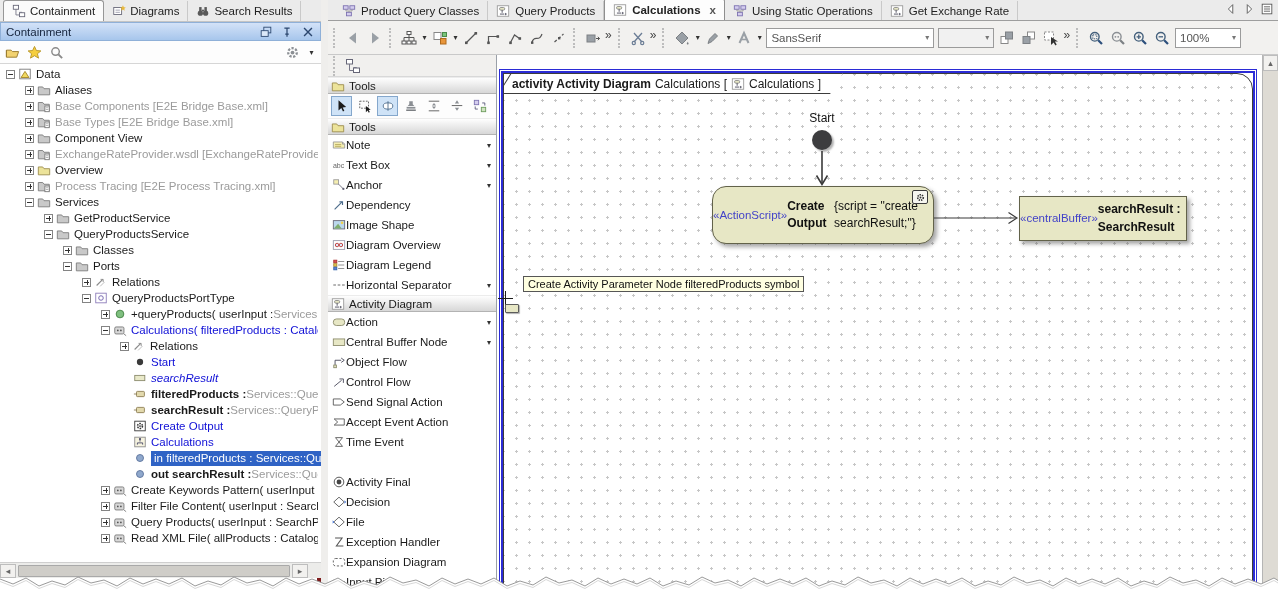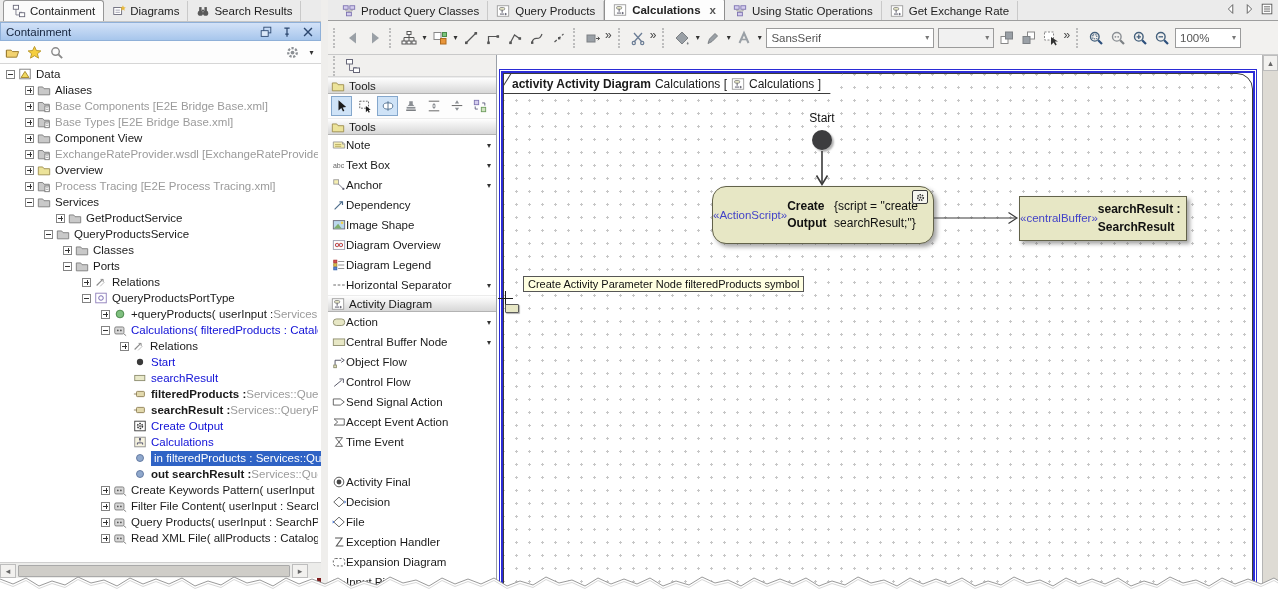--- a/index.html
+++ b/index.html
@@ -328,21 +328,21 @@
           <span class="exp minus">
             <i></i>
           </span>
           <span class="icon">
             <svg viewBox="0 0 16 16">
               <path d="M1.5 4.5h5l1.5 2h6.5v7h-13z" fill="#c9c9c9" stroke="#7a7a7a"></path>
             </svg>
           </span>
           <span class="c-k">Services</span>
         </div>
-        <div class="trow" style="padding-left: 44px; margin-left: 12px;">
+        <div class="trow" style="padding-left: 44px;">
           <span class="exp plus">
             <i></i>
             <b></b>
           </span>
           <span class="icon">
             <svg viewBox="0 0 16 16">
               <path d="M1.5 4.5h5l1.5 2h6.5v7h-13z" fill="#c9c9c9" stroke="#7a7a7a"></path>
             </svg>
           </span>
           <span class="c-k">GetProductService</span>
@@ -450,21 +450,21 @@
         </div>
         <div class="trow" style="padding-left: 120px;">
           <span class="noexp"></span>
           <span class="icon">
             <svg viewBox="0 0 16 16">
               <circle cx="8" cy="8" r="3.6" fill="#3a3a3a"></circle>
             </svg>
           </span>
           <span class="c-b">Start</span>
         </div>
-        <div class="trow" style="padding-left: 120px;">
+        <div class="trow" style="padding-left: 120px; font-style: italic;">
           <span class="noexp"></span>
           <span class="icon">
             <svg viewBox="0 0 16 16">
               <rect x="2" y="5" width="11.5" height="6" fill="#e9e9c9" stroke="#88886a"></rect>
             </svg>
           </span>
           <span class="c-b">searchResult</span>
         </div>
         <div class="trow" style="padding-left: 120px;">
           <span class="noexp"></span>

